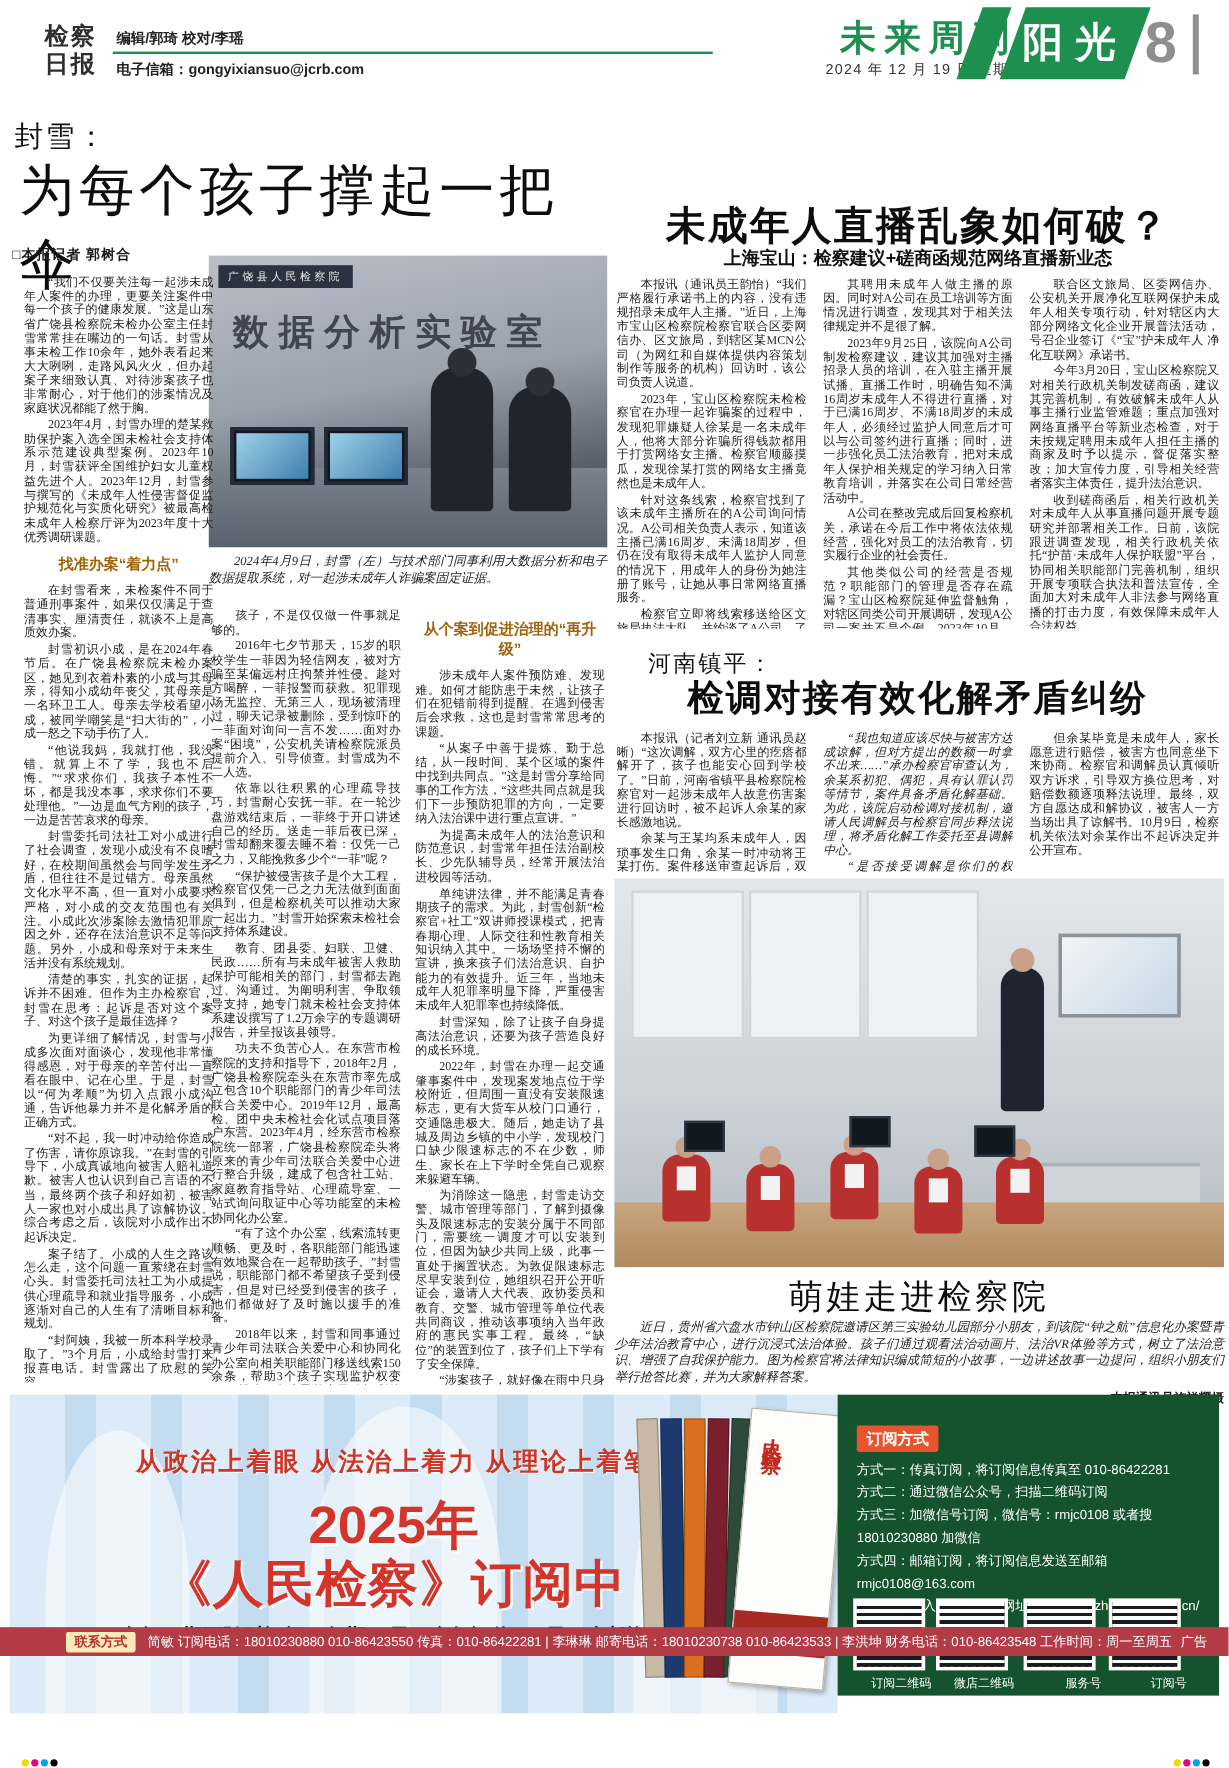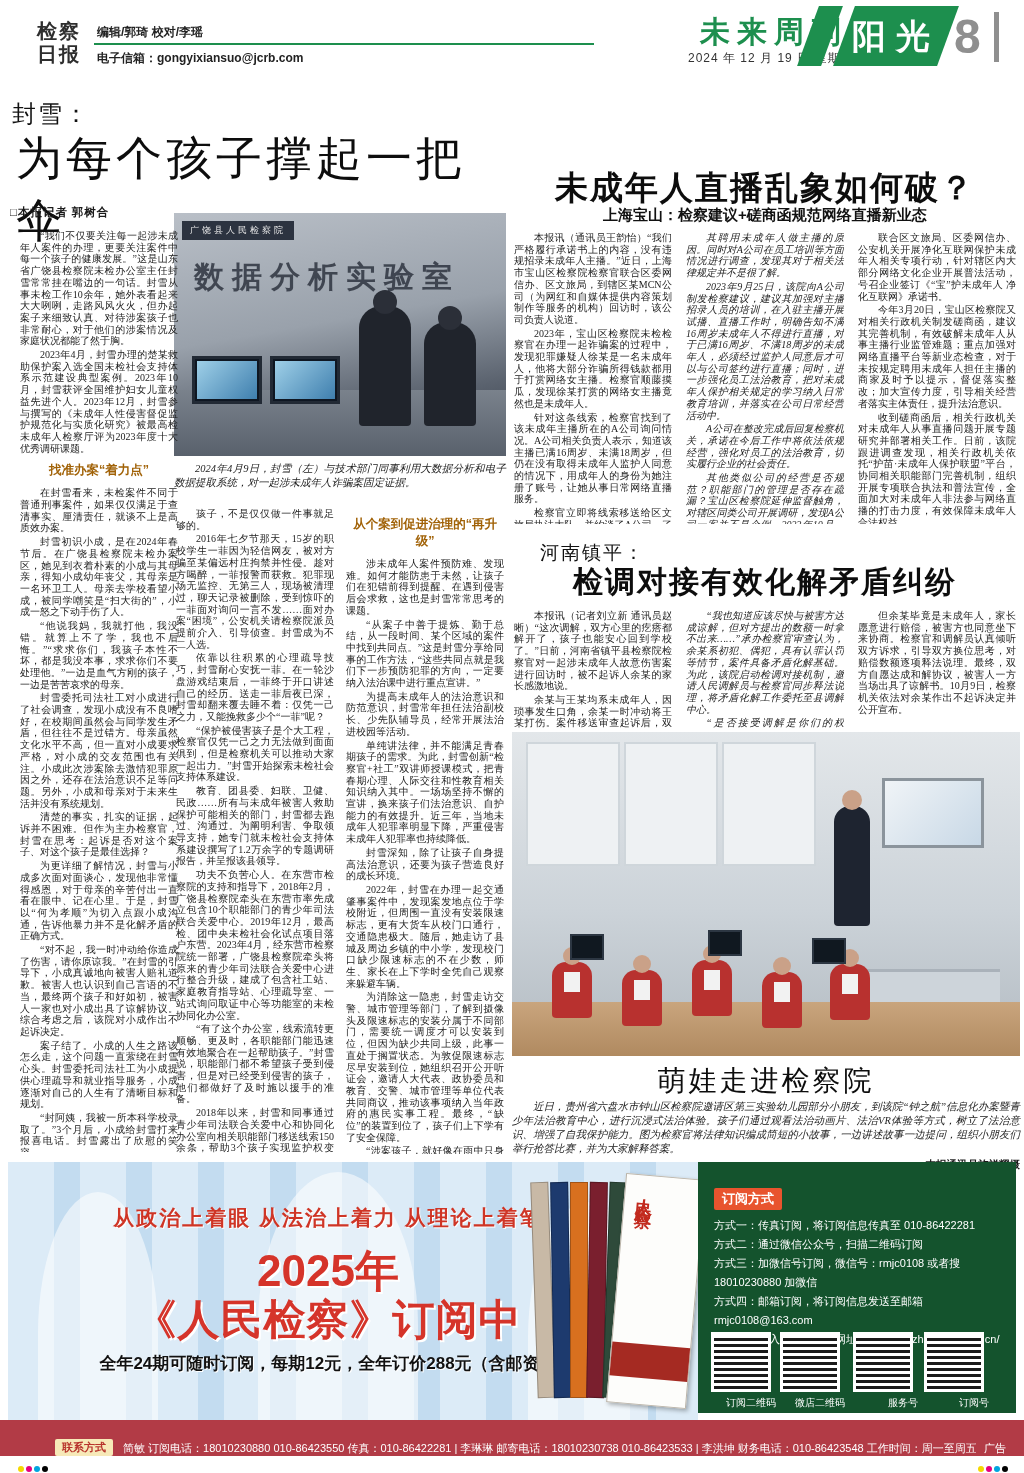--- a/index.html
+++ b/index.html
@@ -65,21 +65,21 @@
   .fcover .vtitle{position:absolute;left:8px;top:10px;writing-mode:vertical-rl;font-size:17px;font-weight:bold;color:#c22a1e;letter-spacing:4px;}
   .fcover .redband{position:absolute;left:0;bottom:26px;width:100%;height:34px;background:#a52a22;}
   .ad-right{position:absolute;left:690px;top:0;width:318px;height:251px;background:#14532d;}
   .sub-badge{position:absolute;left:16px;top:26px;padding:2px 8px;background:#e8542e;color:#fff;font-family:"Liberation Sans",sans-serif;font-weight:bold;font-size:13px;border-radius:2px;}
   .methods{position:absolute;left:16px;top:54px;width:296px;}
   .methods .para{font-family:"Liberation Sans",sans-serif;font-size:11px;line-height:19px;color:#fff;text-indent:0;text-align:left;margin:0;}
   .qr{position:absolute;top:170px;width:54px;height:54px;background:#fff;padding:3px;}
   .qr .pat{width:54px;height:54px;background-image:repeating-linear-gradient(0deg,#1a1a1a 0 3px,#fff 3px 6px),repeating-linear-gradient(90deg,#1a1a1a 0 3px,rgba(255,255,255,0) 3px 6px);}
   .qr-label{position:absolute;top:234px;width:70px;text-align:right;color:#fff;font-family:"Liberation Sans",sans-serif;font-size:10px;}
   
-  .contact-bar{position:absolute;left:0;top:1420px;width:1024px;height:36px;background:#b23b46;display:flex;align-items:flex-end;}
+  .contact-bar{position:absolute;left:0;top:1356px;width:1024px;height:24px;background:#b23b46;display:flex;align-items:center;}
   .contact-label{margin-left:55px;padding:1px 7px;background:#f7e9b8;color:#b8342c;font-family:"Liberation Sans",sans-serif;font-weight:bold;font-size:11px;border-radius:2px;flex:0 0 auto;}
   .contact-text{margin-left:10px;color:#fff;font-family:"Liberation Sans",sans-serif;font-size:11px;white-space:nowrap;overflow:hidden;flex:1 1 auto;}
   .contact-ad{margin:0 18px 0 8px;color:#fff;font-family:"Liberation Sans",sans-serif;font-size:11px;flex:0 0 auto;}
   .regdots{position:absolute;top:1466px;display:flex;gap:2px;}
   .regdots i{width:6px;height:6px;border-radius:50%;display:block;}
 </style>
 </head>
 <body>
 
 <div class="page">
@@ -157,21 +157,21 @@
     </div>
 
   <div class="headline-r1">未成年人直播乱象如何破？</div>
   <div class="subhead-r1">上海宝山：检察建议+磋商函规范网络直播新业态</div>
   <div class="col" style="left:514px;top:232px;height:292px;">
       <p class="para">本报讯（通讯员王韵怡）“我们严格履行承诺书上的内容，没有违规招录未成年人主播。”近日，上海市宝山区检察院检察官联合区委网信办、区文旅局，到辖区某MCN公司（为网红和自媒体提供内容策划制作等服务的机构）回访时，该公司负责人说道。</p>
       <p class="para">2023年，宝山区检察院未检检察官在办理一起诈骗案的过程中，发现犯罪嫌疑人徐某是一名未成年人，他将大部分诈骗所得钱款都用于打赏网络女主播。检察官顺藤摸瓜，发现徐某打赏的网络女主播竟然也是未成年人。</p>
       <p class="para">针对这条线索，检察官找到了该未成年主播所在的A公司询问情况。A公司相关负责人表示，知道该主播已满16周岁、未满18周岁，但仍在没有取得未成年人监护人同意的情况下，用成年人的身份为她注册了账号，让她从事日常网络直播服务。</p>
       <p class="para">检察官立即将线索移送给区文旅局执法大队，并约谈了A公司，了解</p>
     </div>
-  <div class="col" style="left:686px;top:232px;height:292px;font-style:italic;">
+  <div class="col" style="left:686px;top:232px;height:292px;">
       <p class="para">其聘用未成年人做主播的原因。同时对A公司在员工培训等方面情况进行调查，发现其对于相关法律规定并不是很了解。</p>
       <p class="para">2023年9月25日，该院向A公司制发检察建议，建议其加强对主播招录人员的培训，在入驻主播开展试播、直播工作时，明确告知不满16周岁未成年人不得进行直播，对于已满16周岁、不满18周岁的未成年人，必须经过监护人同意后才可以与公司签约进行直播；同时，进一步强化员工法治教育，把对未成年人保护相关规定的学习纳入日常教育培训，并落实在公司日常经营活动中。</p>
       <p class="para">A公司在整改完成后回复检察机关，承诺在今后工作中将依法依规经营，强化对员工的法治教育，切实履行企业的社会责任。</p>
       <p class="para">其他类似公司的经营是否规范？职能部门的管理是否存在疏漏？宝山区检察院延伸监督触角，对辖区同类公司开展调研，发现A公司一案并不是个例。2023年10月，宝山区检察院</p>
     </div>
   <div class="col" style="left:858px;top:232px;height:292px;">
       <p class="para">联合区文旅局、区委网信办、公安机关开展净化互联网保护未成年人相关专项行动，针对辖区内大部分网络文化企业开展普法活动，号召企业签订《“宝”护未成年人 净化互联网》承诺书。</p>
       <p class="para">今年3月20日，宝山区检察院又对相关行政机关制发磋商函，建议其完善机制，有效破解未成年人从事主播行业监管难题；重点加强对网络直播平台等新业态检查，对于未按规定聘用未成年人担任主播的商家及时予以提示，督促落实整改；加大宣传力度，引导相关经营者落实主体责任，提升法治意识。</p>
       <p class="para">收到磋商函后，相关行政机关对未成年人从事直播问题开展专题研究并部署相关工作。日前，该院跟进调查发现，相关行政机关依托“护苗·未成年人保护联盟”平台，协同相关职能部门完善机制，组织开展专项联合执法和普法宣传，全面加大对未成年人非法参与网络直播的打击力度，有效保障未成年人合法权益。</p>
     </div>

